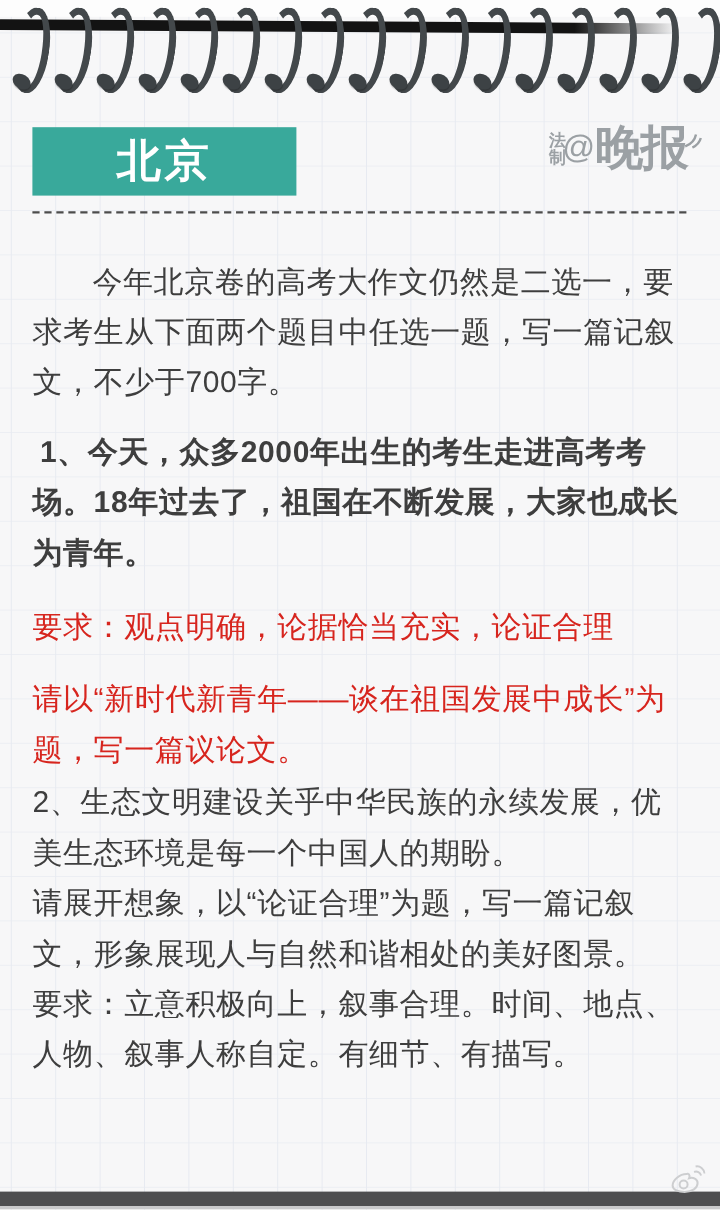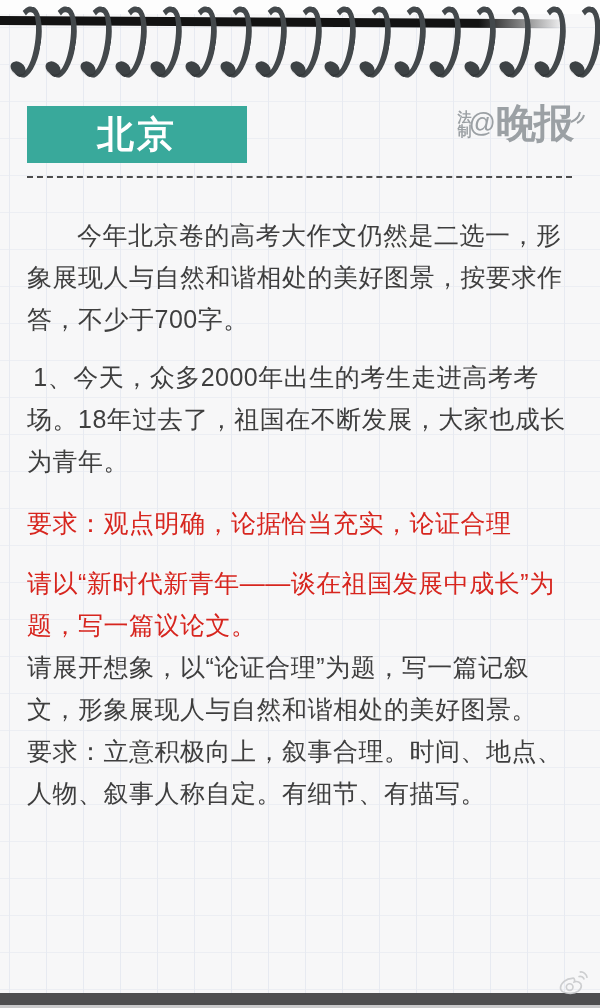--- a/index.html
+++ b/index.html
@@ -65,21 +65,21 @@
     margin-top:42px; font-size:33px; font-weight:700; color:#3a3a3a;
     letter-spacing:0.5px; line-height:40px;
     text-shadow:1.5px 1.5px 0 rgba(150,150,150,0.35);
   }
 
   .dashed-divider{ margin-top:13px; height:0; border-top:2px dashed #4c4c4c; }
 
   .para{ font-size:25px; line-height:42px; color:#3e3e3e; letter-spacing:0.5px; }
   .para.red{ color:#d7251e; }
   .p-intro{ margin-top:36px; text-indent:2em; }
-  .p-topic1{ margin-top:16px; text-indent:0.25em; }
+  .p-topic1{ margin-top:16px; text-indent:0.25em;font-weight:bold; }
   .p-red-title{ margin-top:18px; }
   .p-red-req{ margin-top:20px; }
   .p-topic2{ margin-top:2px; }
 
   
   .weibo-watermark{
     position:absolute; right:12px; bottom:13px; z-index:5;
     display:flex; align-items:center; gap:5px;
     color:#cdced0; font-size:22px; font-weight:700; letter-spacing:1px;
   }
@@ -125,24 +125,25 @@
       <path d="M1 14 C6 12 9 9 10 4" stroke="#9ba0a4" stroke-width="2" fill="none"></path>
       <path d="M7 15 C11 13 13 11 14 7" stroke="#9ba0a4" stroke-width="2" fill="none"></path>
     </svg>
   </div>
 
   <div class="content">
     <div class="region-badge">北京</div>
 
     <div class="dashed-divider"></div>
 
-    <p class="para p-intro">今年北京卷的高考大作文仍然是二选一，形象展现人与自然和谐相处的美好图景，按要求作答，不少于700字。</p>
+    <p class="para p-intro">今年北京卷的高考大作文仍然是二选一，要求考生从下面两个题目中任选一题，写一篇记叙文，不少于700字。</p>
     <p class="para p-topic1">1、今天，众多2000年出生的考生走进高考考场。18年过去了，祖国在不断发展，大家也成长为青年。</p>
     <p class="para red p-red-req">要求：观点明确，论据恰当充实，论证合理</p>
     <p class="para red p-red-title">请以“新时代新青年——谈在祖国发展中成长”为题，写一篇议论文。</p>
+    <p class="para p-topic2">2、生态文明建设关乎中华民族的永续发展，优美生态环境是每一个中国人的期盼。</p>
     <p class="para">请展开想象，以“论证合理”为题，写一篇记叙文，形象展现人与自然和谐相处的美好图景。</p>
     <p class="para">要求：立意积极向上，叙事合理。时间、地点、人物、叙事人称自定。有细节、有描写。</p>
   </div>
 
   <div class="weibo-watermark">
     <svg width="30" height="25" viewBox="0 0 36 30">
       <path d="M17 10 C10 10 3 16 3 21.5 C3 26 9 28 15 28 C22.5 28 28 24 28 19 C28 15 23.5 13 19.5 14.2 C21 11 18.5 8.8 17 10 Z" stroke="#cdced0" stroke-width="2" fill="none"></path>
       <circle cx="14" cy="20.5" r="4" stroke="#cdced0" stroke-width="2" fill="none"></circle>
       <path d="M24.5 8 C27.5 6.8 30.5 8.6 31.5 11.5" stroke="#cdced0" stroke-width="2" fill="none"></path>
       <path d="M26 2.5 C30.5 1.5 34.5 5 35 9.5" stroke="#cdced0" stroke-width="2" fill="none"></path>

